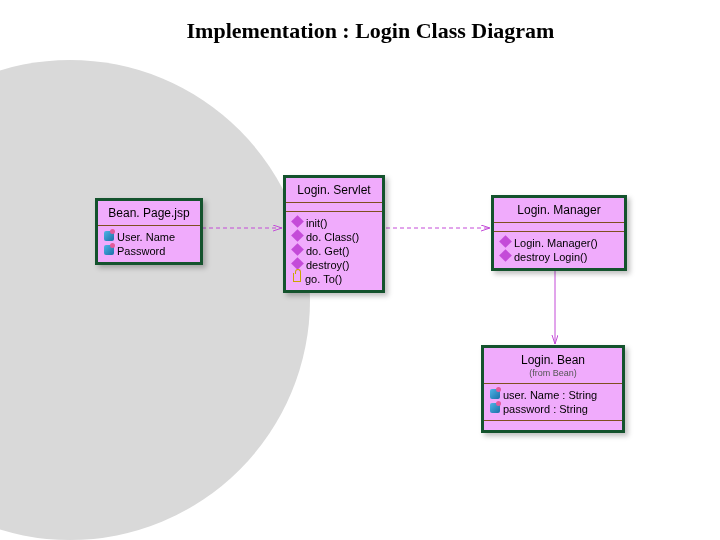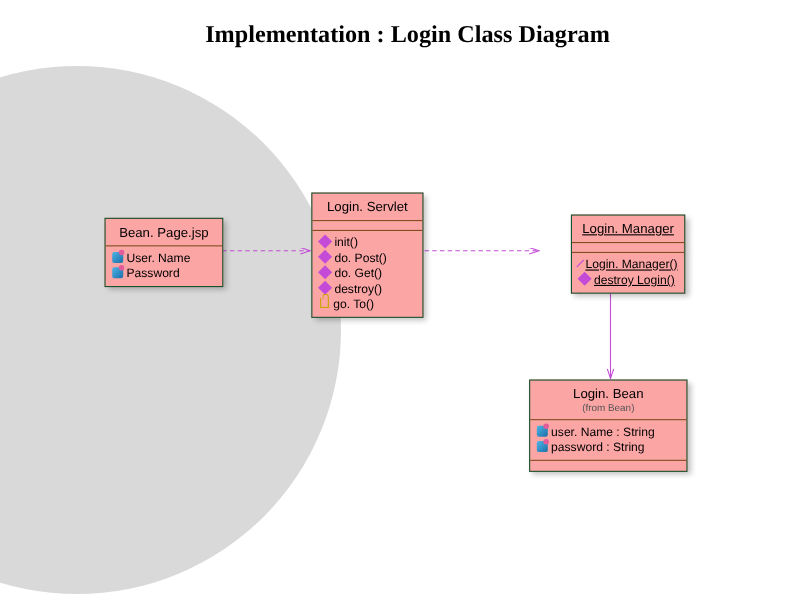--- a/index.html
+++ b/index.html
@@ -31,22 +31,22 @@
     font-size: 22px;
     color: #000;
     padding-left: 21px;
   }
   .canvas {
     position: absolute;
     inset: 0;
   }
   .uml-box {
     position: absolute;
-    background: #fca5a5;
-    border: 1px solid #14532d;
+    background: #f0abfc;
+    border: 3px solid #14532d;
     box-shadow: 3px 3px 5px rgba(0,0,0,0.25);
     font-size: 11px;
     color: #000;
   }
   .uml-box .section {
     border-top: 1px solid #7f4f1f;
     padding: 4px 6px;
   }
   .uml-box .section:first-child { border-top: none; text-align: center; font-size: 12px; padding: 5px 4px; }
   .uml-box .sub { font-size: 9px; text-align: center; color: #555; margin-top: 1px; }
@@ -118,38 +118,38 @@
   <div class="uml-box" style="left:283px; top:175px; width:102px;">
     <div class="section">Login. Servlet</div>
     <div class="section" style="height:8px"></div>
     <div class="section">
       <div class="row">
           <span class="icon-op"></span>
           <span class="txt">init()</span>
         </div>
       <div class="row">
           <span class="icon-op"></span>
-          <span class="txt">do. Post()</span>
+          <span class="txt">do. Class()</span>
         </div>
       <div class="row">
           <span class="icon-op"></span>
           <span class="txt">do. Get()</span>
         </div>
       <div class="row">
           <span class="icon-op"></span>
           <span class="txt">destroy()</span>
         </div>
       <div class="row">
           <span class="icon-lock"></span>
           <span class="txt">go. To()</span>
         </div>
     </div>
   </div>
 
-  <div class="uml-box" style="left:519px; top:195px; width:104px;text-decoration:underline;">
+  <div class="uml-box" style="left:491px; top:195px; width:136px;">
     <div class="section">Login. Manager</div>
     <div class="section" style="height:8px"></div>
     <div class="section">
       <div class="row">
           <span class="icon-op"></span>
           <span class="txt">Login. Manager()</span>
         </div>
       <div class="row">
           <span class="icon-op"></span>
           <span class="txt">destroy Login()</span>

